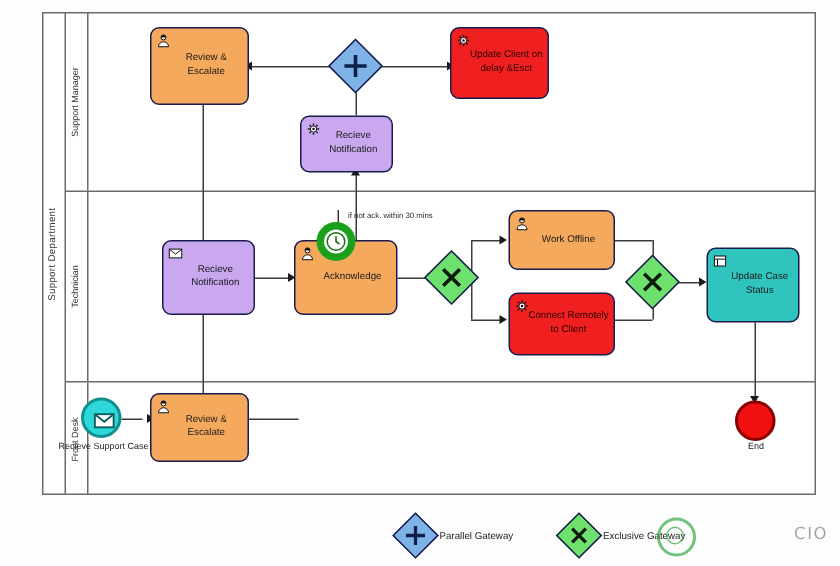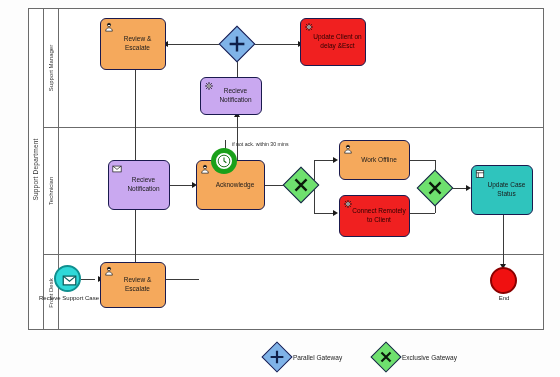--- a/index.html
+++ b/index.html
@@ -294,14 +294,18 @@
     <div class="lg-item" style="left:375px;top:10px;">
       <div class="lg-dia" style="background:#6ee06e;">
         <svg class="gw-mark" viewBox="0 0 22 22">
           <path d="M6 6l10 10M16 6L6 16" stroke="#0b1a0b" stroke-width="2.4" fill="none"></path>
         </svg>
       </div>
       <span class="lg-txt">Exclusive Gateway</span>
     </div>
   </div>
 
+  <div class="wm">
+    <div class="wm-ring"></div>
+    <div class="wm-txt">CIO</div>
+  </div>
 
 </div>
 
 </body></html>

